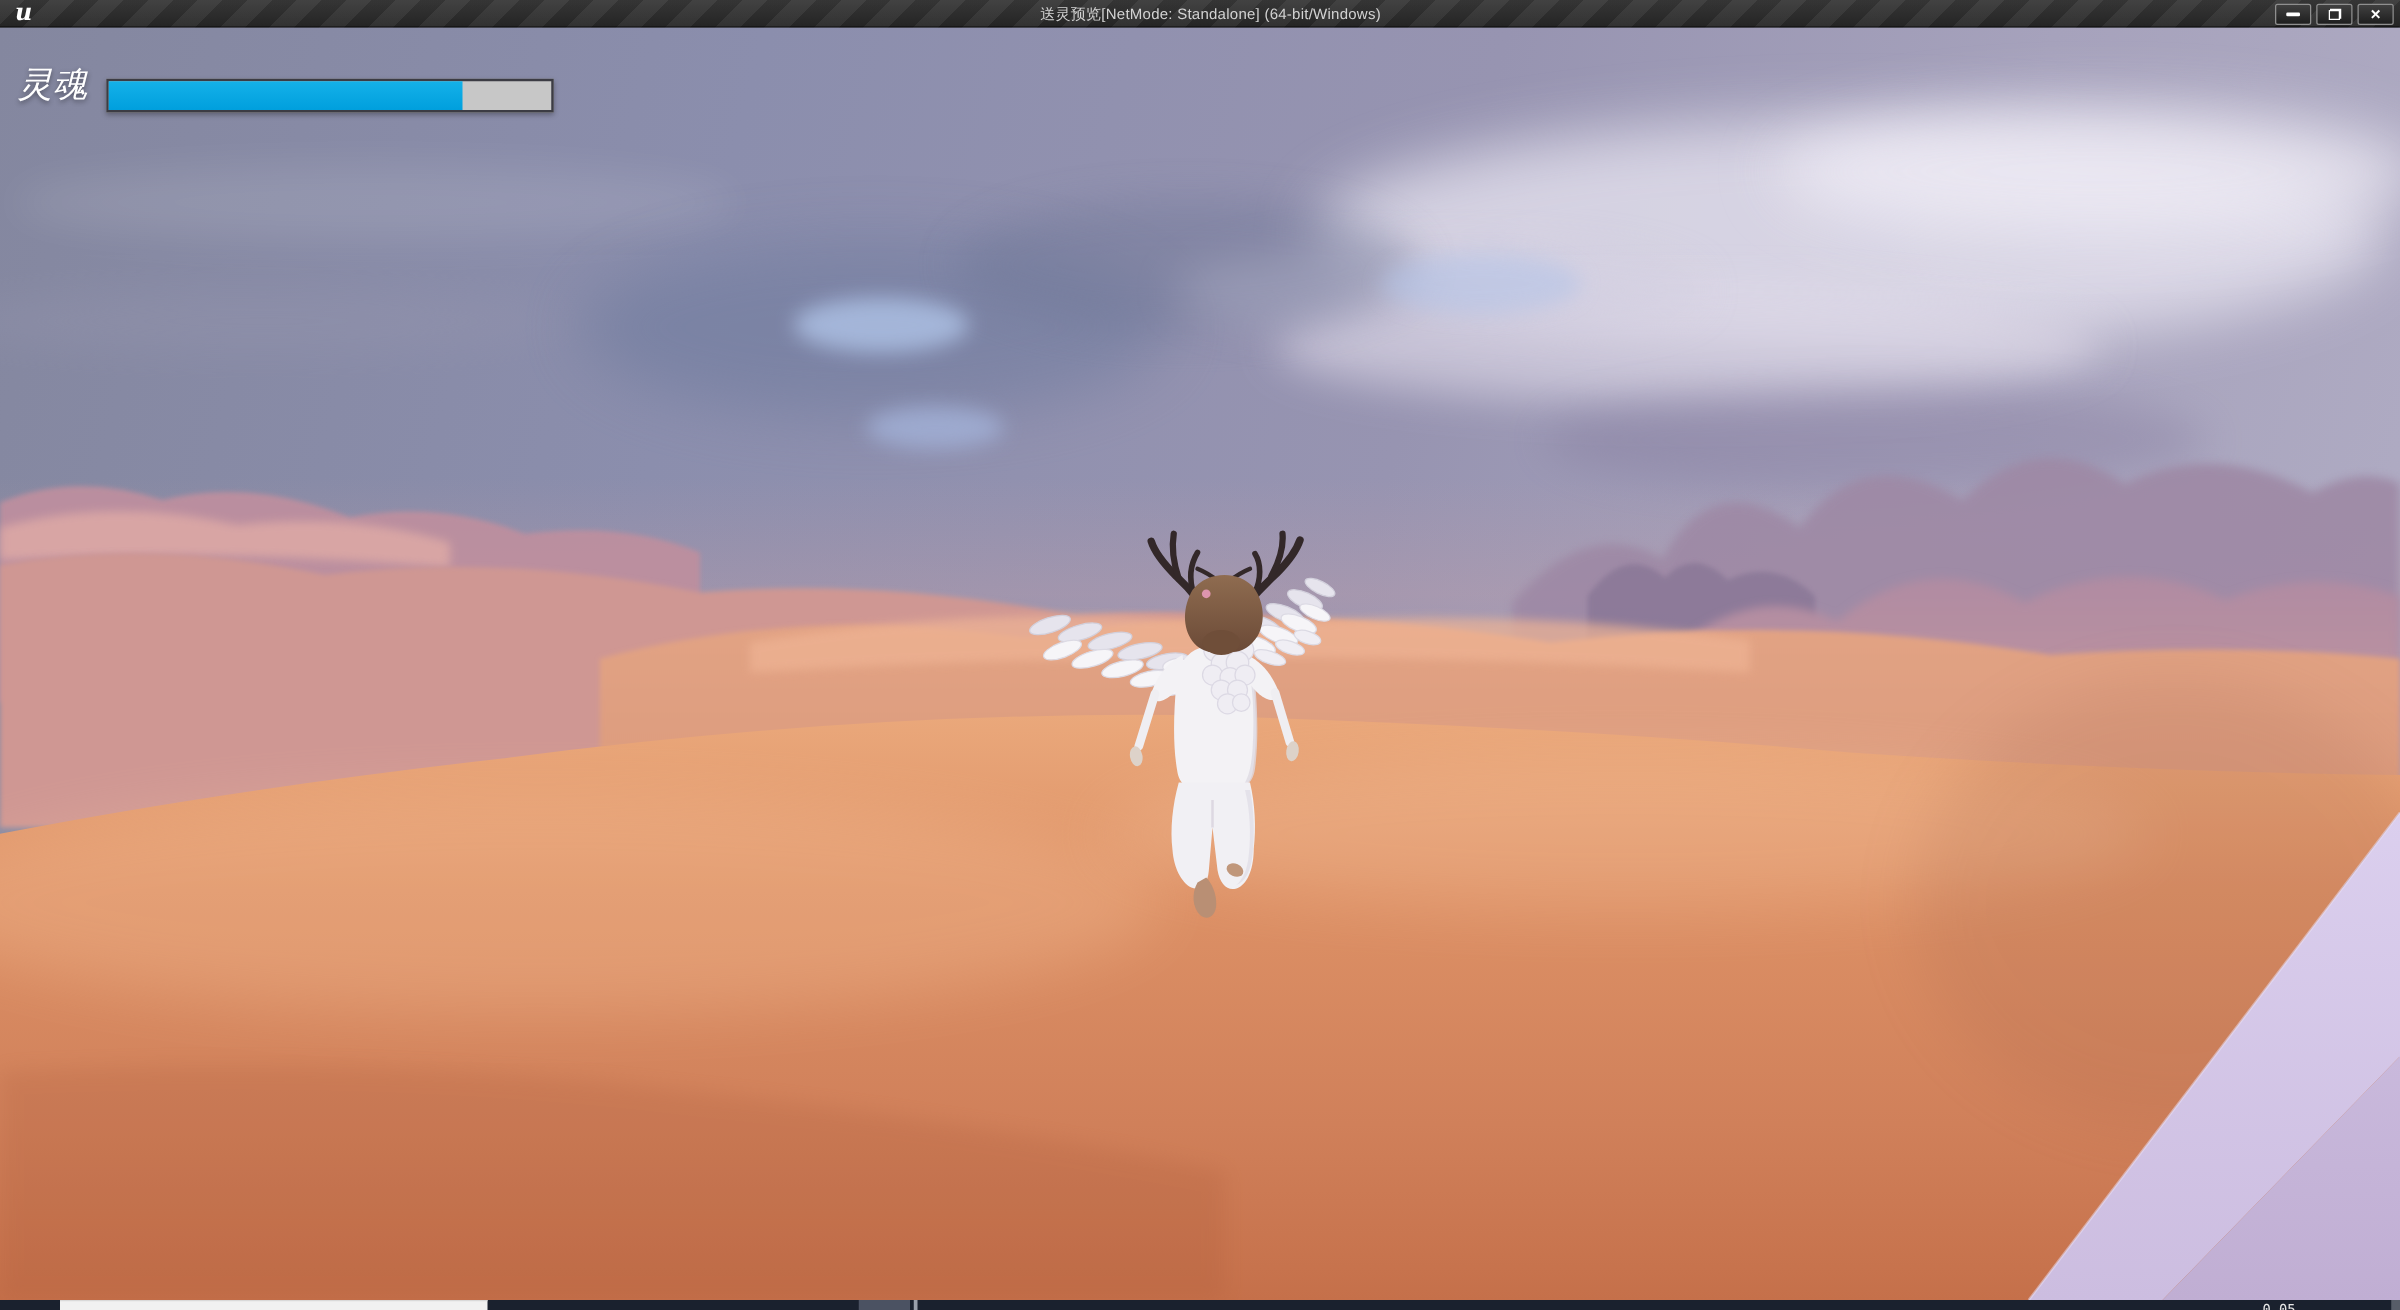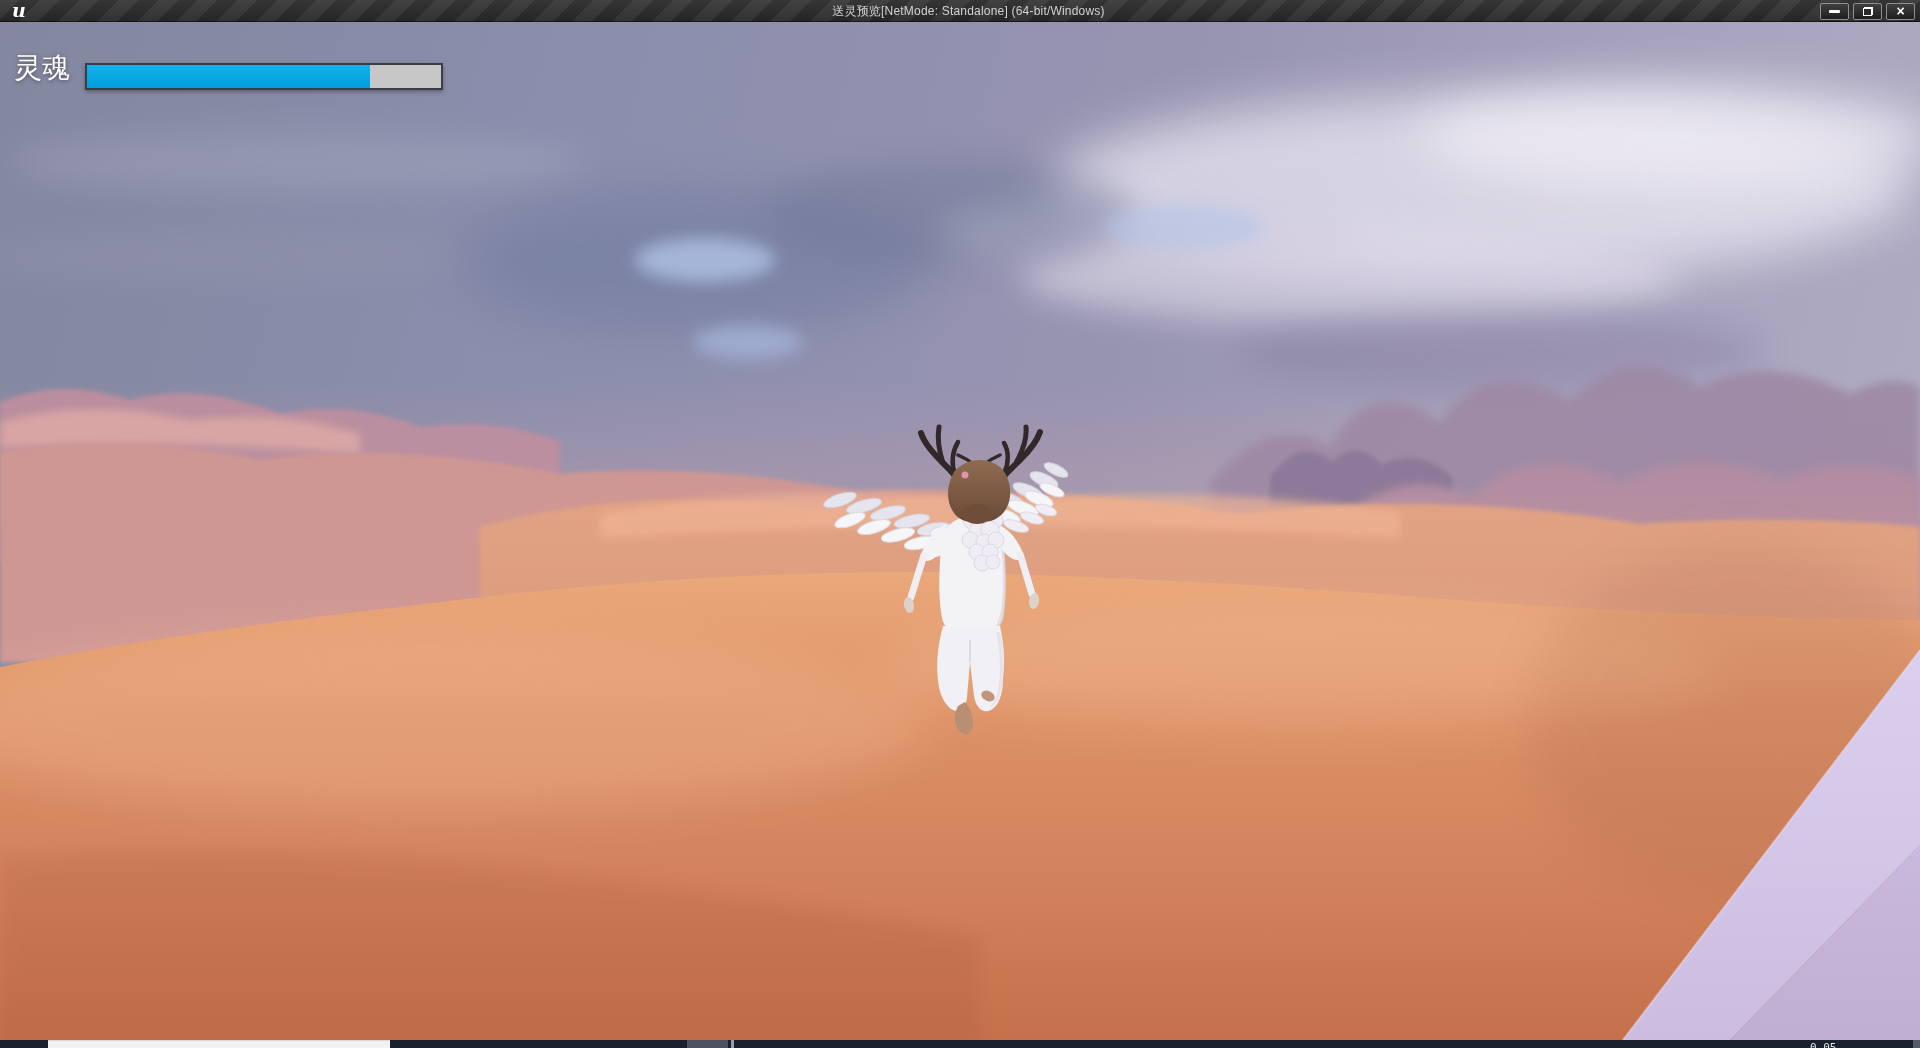--- a/index.html
+++ b/index.html
@@ -23,21 +23,21 @@
     background:linear-gradient(#404040,#1e1e1e);display:flex;align-items:center;
     justify-content:center;color:#fff;cursor:pointer;}
   .min-glyph{display:block;width:11px;height:3px;background:#fff;border-radius:1px;}
   .restore-glyph{position:relative;display:block;width:10px;height:9px;}
   .restore-glyph::before{content:"";position:absolute;right:0;top:0;width:7px;height:6px;border:1.5px solid #fff;}
   .restore-glyph::after{content:"";position:absolute;left:0;bottom:0;width:7px;height:6px;border:1.5px solid #fff;background:#2a2a2a;}
   .close-glyph{font-size:14px;font-weight:bold;line-height:13px;}
 
   
   .viewport{position:absolute;left:0;top:22px;width:1920px;height:1018px;overflow:hidden;
-    background:linear-gradient(105deg,#84879f 0%,#8b8ead 28%,#9794b1 55%,#a6a2bc 75%,#b2aec5 100%);}
+    background:linear-gradient(105deg,#84879f 0%,#8b8ead 28%,#9794b1 55%,#a6a2bc 75%,#b2aec5 100%);font-style:italic;}
   .viewport svg{position:absolute;left:0;top:0;}
 
   
   .soul-label{position:absolute;left:14px;top:27px;font-size:28px;color:#ffffff;
     text-shadow:0 1px 4px rgba(0,0,0,.45);z-index:40;}
   .soul-bar{position:absolute;left:85px;top:41px;width:354px;height:23px;
     background:#c7c7c7;border:2px solid #3c3c44;z-index:40;
     box-shadow:0 2px 4px rgba(0,0,0,.3);}
   .soul-fill{height:100%;background:linear-gradient(#14b1e9,#009fdd);}
 

